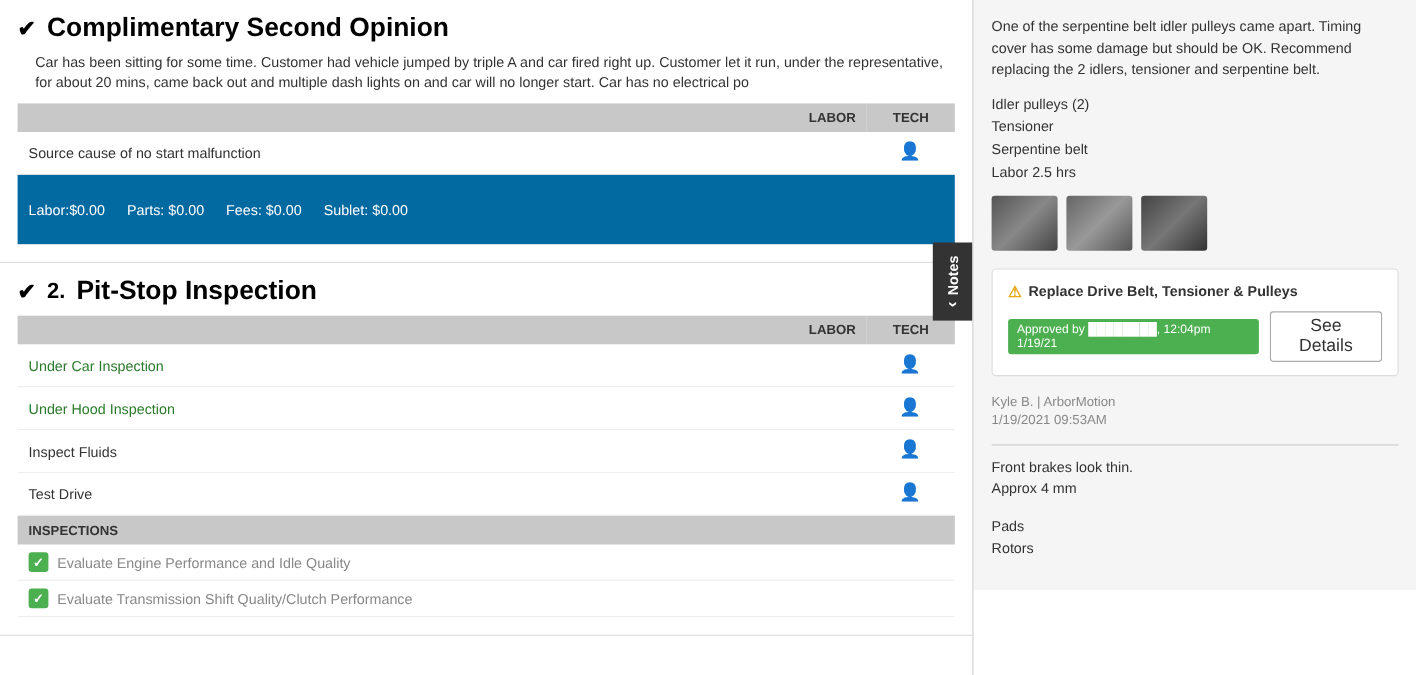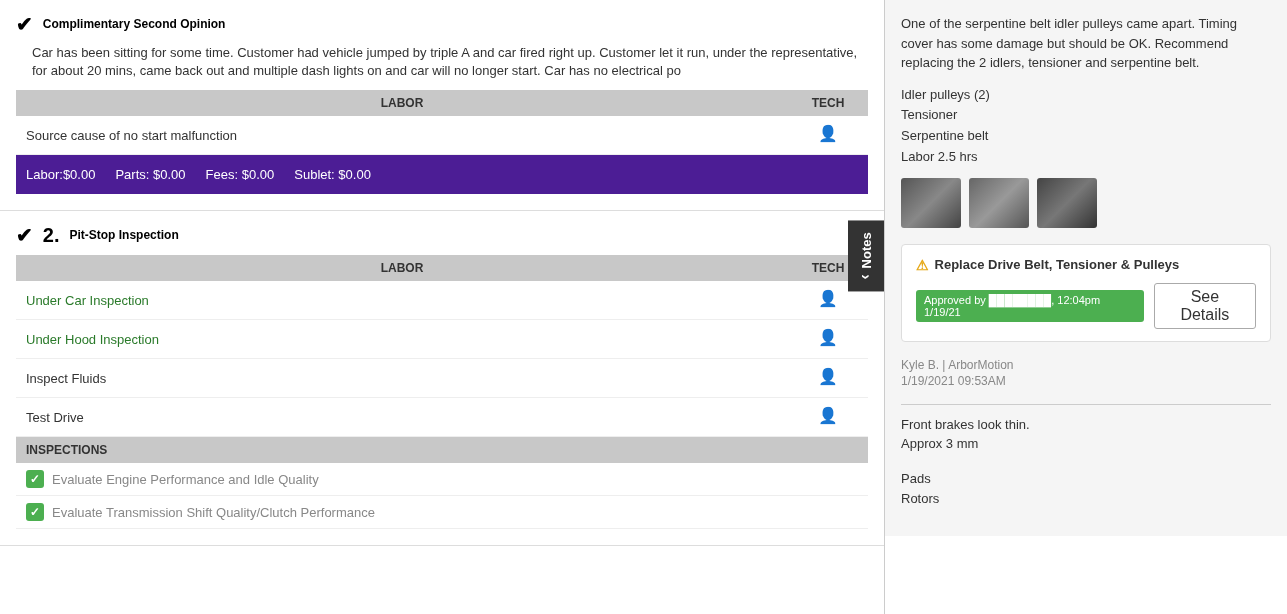--- a/index.html
+++ b/index.html
@@ -60,21 +60,21 @@
       align-items: center;
       gap: 10px;
       margin-bottom: 8px;
     }
     .checkmark {
       font-size: 20px;
       font-weight: bold;
       color: #000;
     }
     .section-title {
-      font-size: 12px;
+      font-size: 24px;
       font-weight: bold;
       color: #000;
     }
     .section-number {
       font-size: 20px;
       font-weight: bold;
       color: #000;
     }
 
     .section-description {
@@ -89,21 +89,21 @@
     .labor-table {
       width: 100%;
       border-collapse: collapse;
       margin-bottom: 0;
     }
     .labor-table thead tr {
       background: #c8c8c8;
     }
     .labor-table thead th {
       padding: 6px 10px;
-      text-align: center;
+      text-align: right;
       font-size: 12px;
       font-weight: bold;
       color: #333;
       text-transform: uppercase;
     }
     .labor-table thead th.tech-col {
       width: 80px;
       text-align: center;
     }
     .labor-table tbody tr {
@@ -125,23 +125,23 @@
       position: relative;
     }
     .person-icon::before {
       content: '👤';
       font-size: 16px;
       color: #999;
     }
 
     
     .totals-row {
-      background: #4c1d95;
+      background: #0369a1;
       color: #fff;
-      padding: 12px 10px;
+      padding: 24px 10px;
       font-size: 13px;
       display: flex;
       gap: 20px;
     }
     .totals-row span {
       color: #fff;
     }
 
     
     .inspections-header {
@@ -415,20 +415,20 @@
     </div>
 
     <div class="author-line">Kyle B. | ArborMotion</div>
     <div class="author-line">1/19/2021 09:53AM</div>
   </div>
 
   <hr class="divider">
 
   <div class="right-section">
     <p class="right-description2">Front brakes look thin.</p>
-    <p class="right-description2">Approx 3 mm</p>
+    <p class="right-description2">Approx 4 mm</p>
     <br>
     <ul class="right-list" id="parts-list-2">
     <li>Pads</li>
         <li>Rotors</li>
       </ul>
   </div>
 </div>
 
 </body></html>

